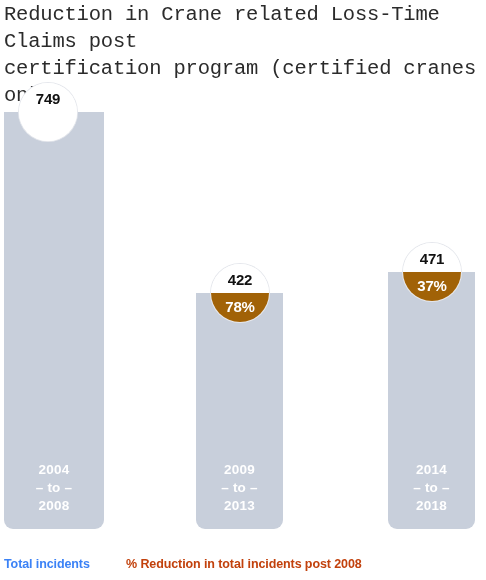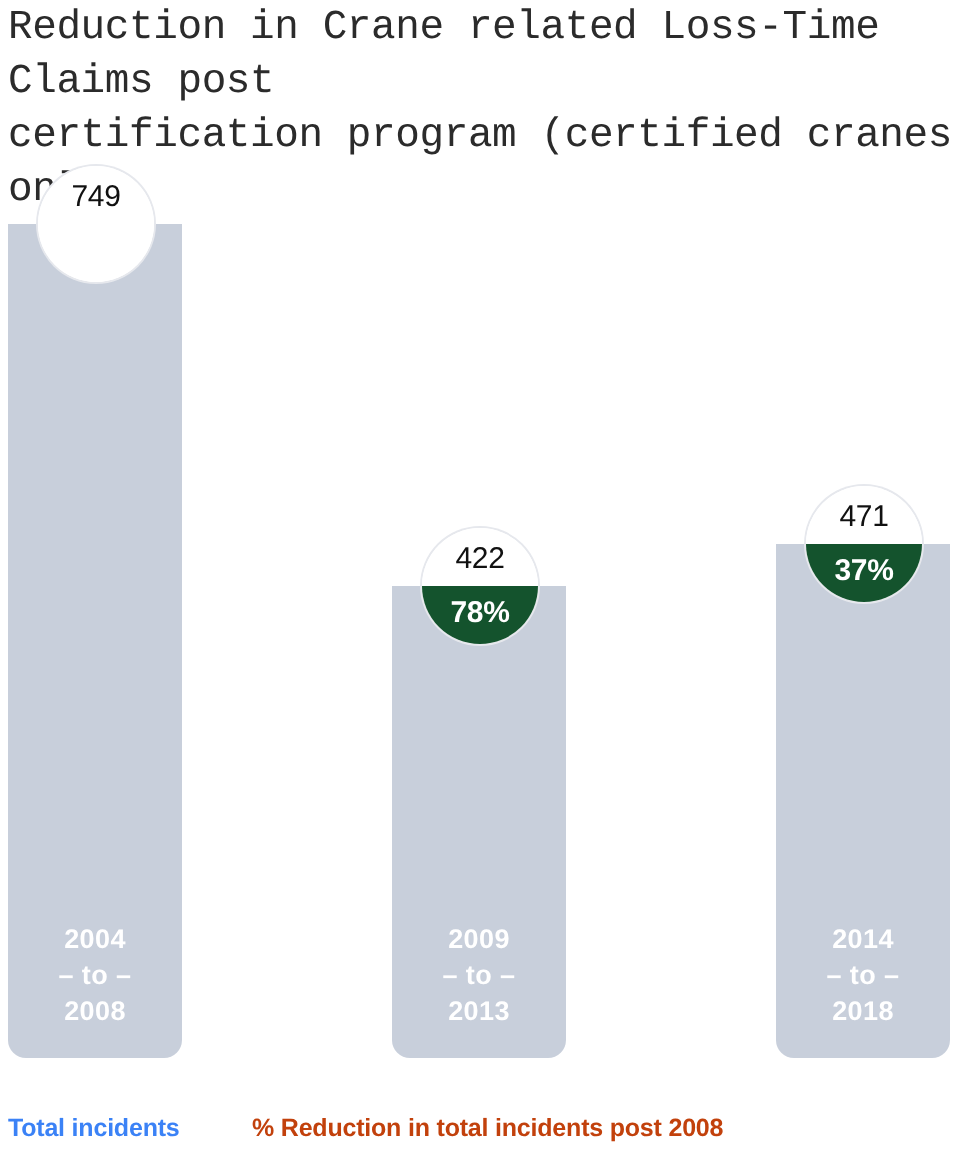--- a/index.html
+++ b/index.html
@@ -93,25 +93,25 @@
     left: 0;
     top: 50%;
     width: 100%;
     height: 50%;
     background: #ffffff;
     display: flex;
     align-items: center;
     justify-content: center;
   }
   .callout.has-pct .callout-bottom {
-    background: #14532d;
+    background: #a16207;
   }
   .callout-value {
     font-size: 15px;
-    font-weight: 400;
+    font-weight: 700;
     color: #111111;
     letter-spacing: -0.2px;
     margin-top: 2px;
   }
   .callout-pct {
     font-size: 15px;
     font-weight: 700;
     color: #ffffff;
     letter-spacing: -0.2px;
     margin-top: -2px;
@@ -144,21 +144,21 @@
 </head>
 <body>
 
 <div id="chart-root">
 
   <div class="chart-title">Reduction in Crane related Loss-Time Claims post
 certification program (certified cranes only)</div>
 
   <div class="plot-area">
 
-    <div class="bar-group" style="left:4px; width:87px; height:417px; bottom:11px;">
+    <div class="bar-group" style="left:4px; width:87px; height:417px; bottom:11px;padding-left:13px;">
       <div class="bar" style="height:417px;"></div>
       <div class="bar-label">2004
 – to –
 2008</div>
     </div>
     <div class="callout" style="left:19px; top:83px;">
       <div class="callout-top">
         <span class="callout-value">749</span>
       </div>
       <div class="callout-bottom">

